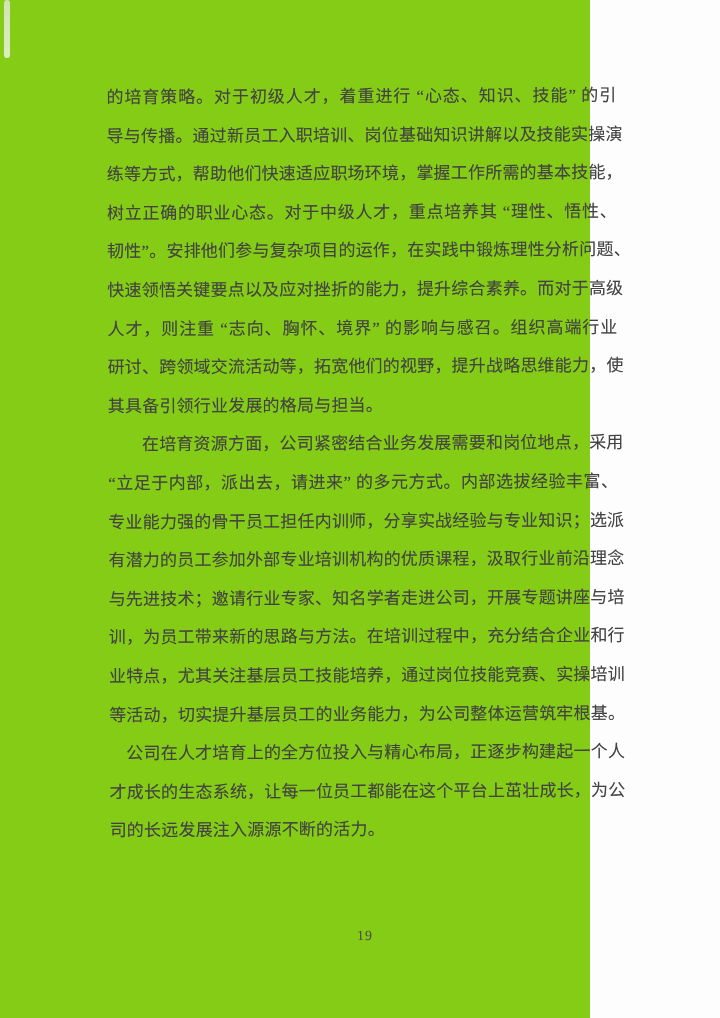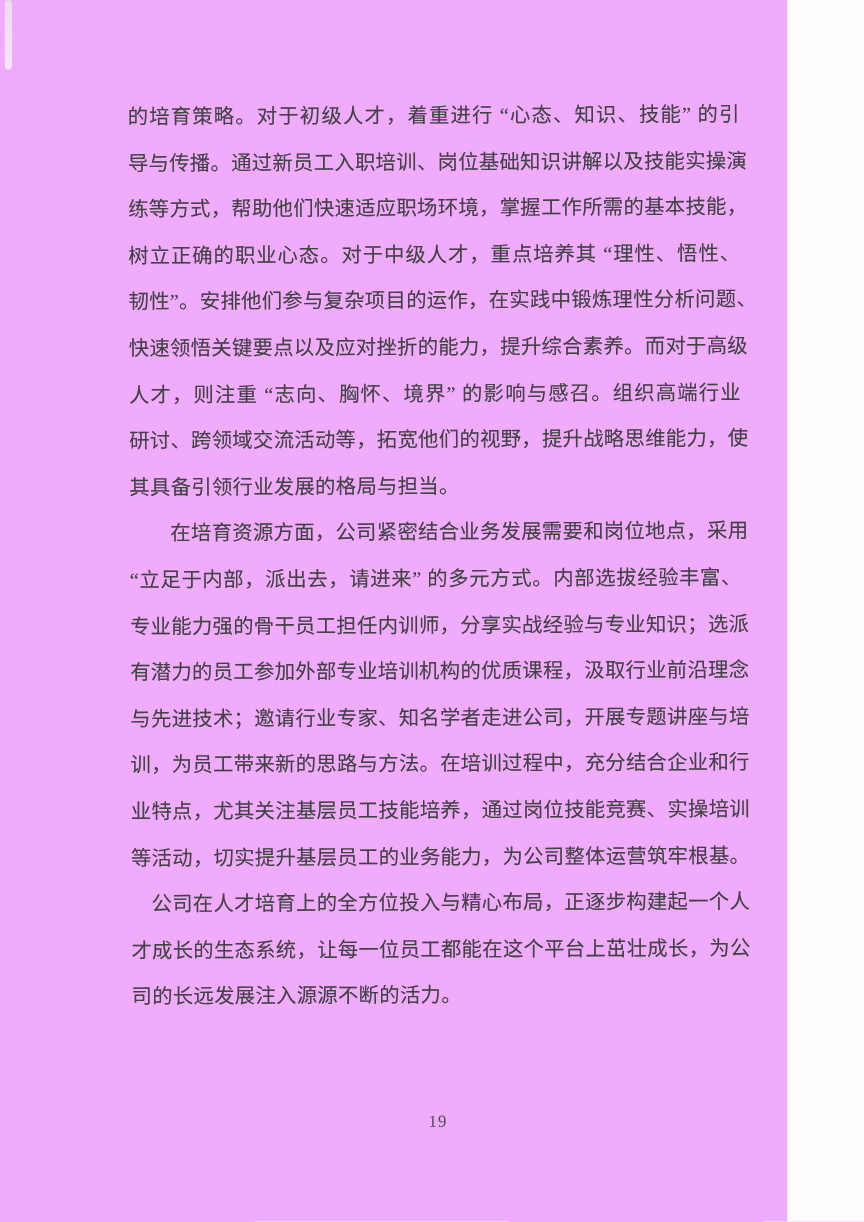--- a/index.html
+++ b/index.html
@@ -11,23 +11,23 @@
     height: 1018px;
     background: #fdfdfd;
     overflow: hidden;
     position: relative;
     font-family: "Liberation Serif", "DejaVu Serif", serif;
   }
   .page {
     position: absolute;
     left: 0;
     top: 0;
-    width: 656px;
+    width: 590px;
     height: 1018px;
-    background: #f0abfc;
+    background: #84cc16;
   }
   
   .scan-artifact {
     position: absolute;
     left: 4px;
     top: 0;
     width: 6px;
     height: 58px;
     background: linear-gradient(to bottom, #ebebeb, #f9f9f9);
     opacity: 0.75;

